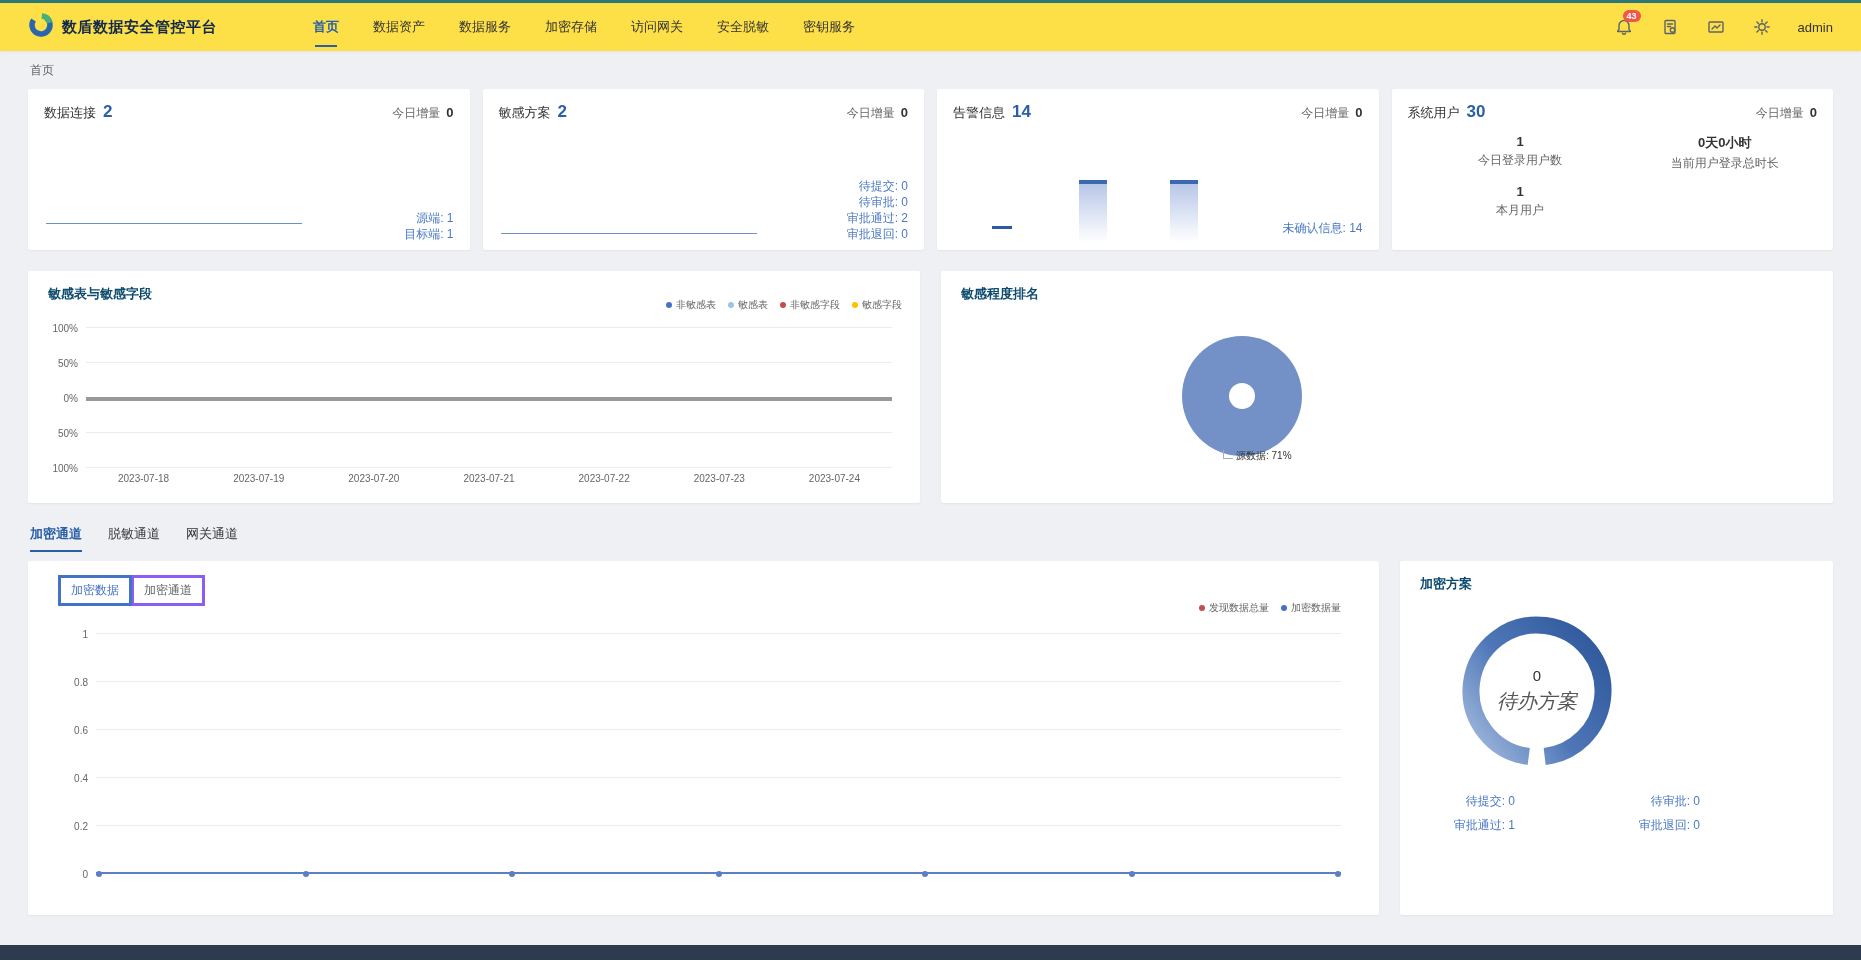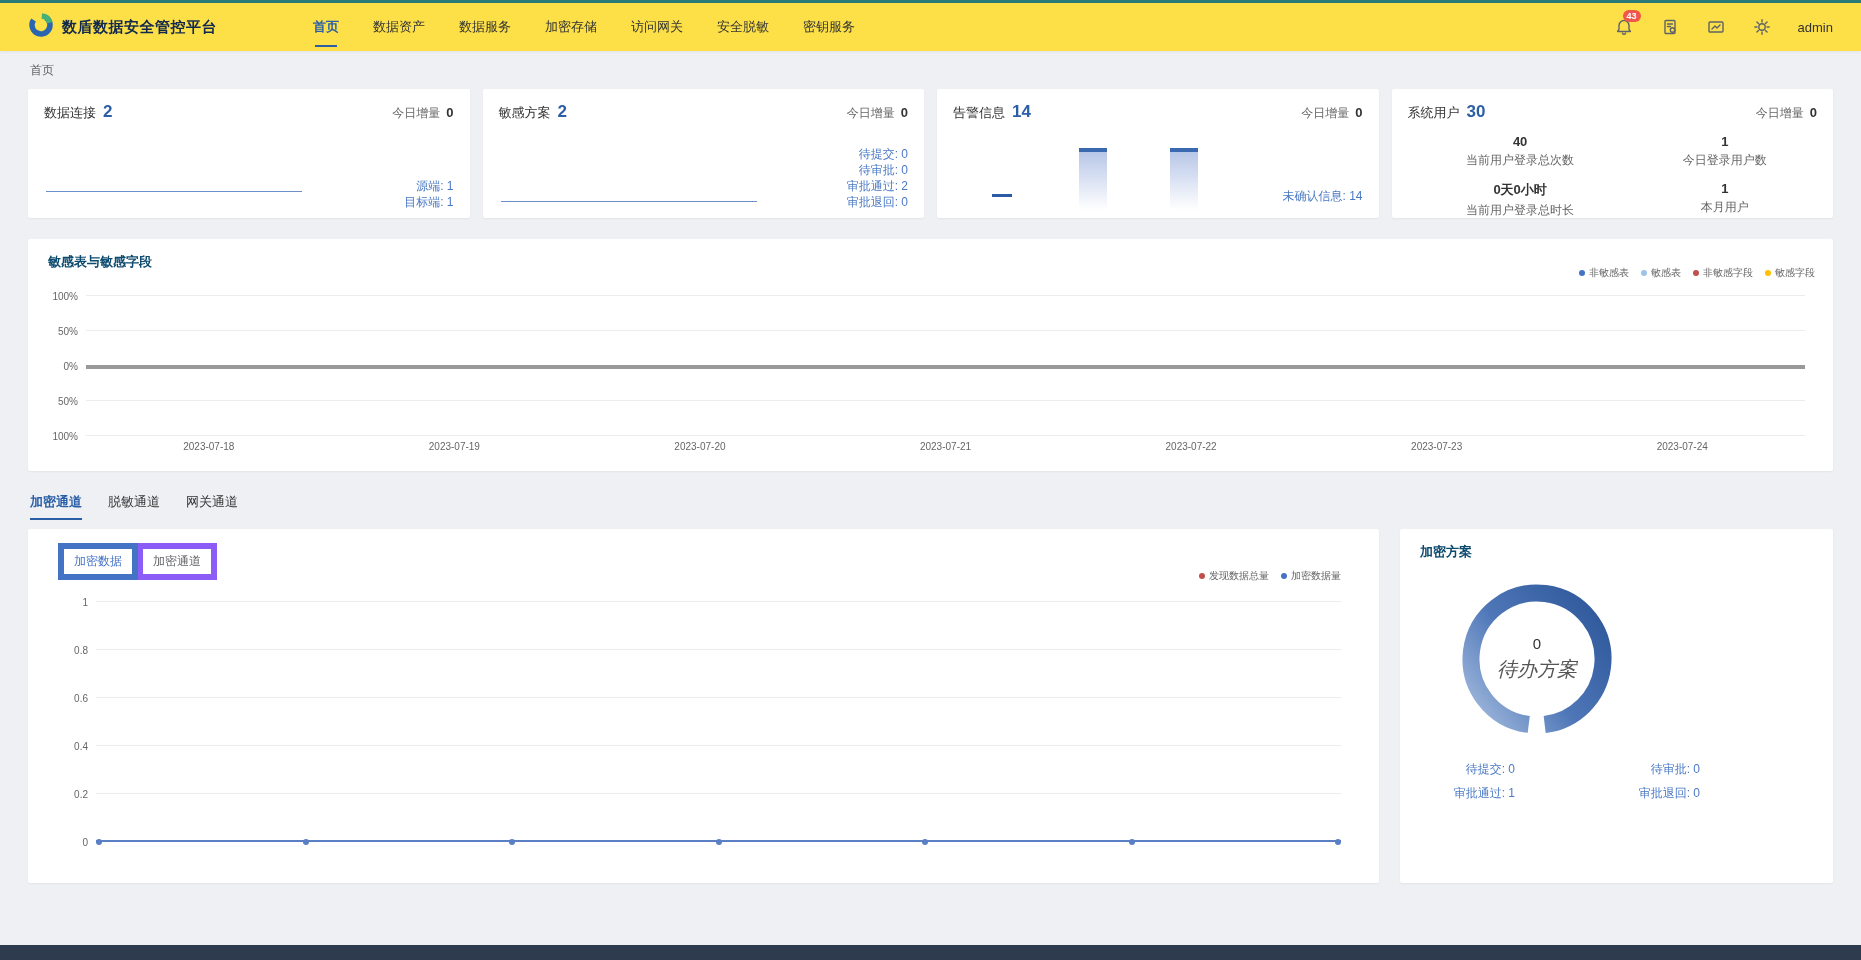--- a/index.html
+++ b/index.html
@@ -22,21 +22,21 @@
   .hicon { position:relative; width:20px; height:20px; display:flex; align-items:center; justify-content:center; cursor:pointer; }
   .hicon svg { stroke:#5f6368; fill:none; stroke-width:1.4; stroke-linecap:round; stroke-linejoin:round; }
   .badge { position:absolute; top:-7px; left:9px; background:#f0564a; color:#fff; font-size:9px; line-height:12px; padding:0 4px; border-radius:8px; font-weight:bold; }
   .username { font-size:13px; color:#333; cursor:pointer; }
 
   
   .content { padding:0 28px; }
   .breadcrumb { font-size:12px; color:#606266; padding:11px 2px 10px; }
 
   .cards-row { display:flex; gap:13px; }
-  .card { flex:1; background:#fff; height:129px; border-radius:2px; box-shadow:0 1px 2px rgba(0,0,0,.05); position:relative; padding:13px 16px; }
+  .card { flex:1; background:#fff; height:161px; border-radius:2px; box-shadow:0 1px 2px rgba(0,0,0,.05); position:relative; padding:13px 16px; }
   .card-head { display:flex; align-items:baseline; }
   .card-title { font-size:13px; color:#333; }
   .card-value { font-size:17px; font-weight:bold; color:#2a5fa8; margin-left:7px; }
   .delta { margin-left:auto; font-size:12px; color:#666; }
   .delta b { color:#333; margin-left:6px; font-size:13px; }
   .spark { position:absolute; left:18px; height:0; border-top:1px solid #6c8fc9; }
   .card-links { position:absolute; right:16px; text-align:right; font-size:12px; line-height:16px; color:#4a79c4; }
   .card-links div { cursor:pointer; }
   .gbar { position:absolute; width:28px; height:62px; bottom:8px; background:linear-gradient(#b3c3e6, rgba(255,255,255,0)); }
   .gbar::before { content:""; position:absolute; top:0; left:0; right:0; height:4px; background:#3b69b0; }
@@ -76,21 +76,21 @@
   
   .channel-tabs { display:flex; gap:26px; margin-top:22px; padding-left:2px; }
   .ctab { font-size:13px; color:#333; padding-bottom:7px; cursor:pointer; }
   .ctab.active { color:#2a5fa8; font-weight:bold; border-bottom:2px solid #2a5fa8; }
 
   .bottom-row { display:flex; gap:21px; margin-top:9px; }
   .big-chart { flex:1; height:354px; }
   .plan-panel { width:433px; height:354px; }
 
   .btn-group { position:absolute; left:30px; top:14px; display:flex; }
-  .tbtn { font-size:12px; padding:4px 10px; background:#fff; border:6px solid #8b5cf6; color:#606266; cursor:pointer; }
+  .tbtn { font-size:12px; padding:4px 10px; background:#fff; border:3px solid #8b5cf6; color:#606266; cursor:pointer; }
   .tbtn.active { border-color:#4472c4; color:#4472c4; position:relative; z-index:2; }
   .tbtn + .tbtn { margin-left:-1px; }
 
   .plot2 { position:absolute; left:68px; right:38px; top:72px; height:240px; }
   .blueline { position:absolute; left:0; right:0; bottom:-1px; border-top:2px solid #5b7fc4; }
   .markers { position:absolute; left:0; right:0; bottom:-4px; display:flex; justify-content:space-between; }
   .markers i { width:6px; height:6px; border-radius:50%; background:#5b7fc4; }
   .xabs { position:absolute; left:0; right:0; top:248px; height:14px; }
   .xabs span { position:absolute; transform:translateX(-50%); font-size:10px; color:#666; white-space:nowrap; }
 
@@ -207,24 +207,20 @@
     </div>
 
     <div class="card">
       <div class="card-head">
         <span class="card-title">系统用户</span>
         <span class="card-value">30</span>
         <span class="delta"><span>今日增量</span><b>0</b></span>
       </div>
       <div class="user-stats">
         <div>
-            <div class="stat-v">40</div>
-            <div class="stat-l">当前用户登录总次数</div>
-          </div>
-        <div>
             <div class="stat-v">1</div>
             <div class="stat-l">今日登录用户数</div>
           </div>
         <div>
             <div class="stat-v">0天0小时</div>
             <div class="stat-l">当前用户登录总时长</div>
           </div>
         <div>
             <div class="stat-v">1</div>
             <div class="stat-l">本月用户</div>
@@ -277,20 +273,28 @@
             <span>2023-07-19</span>
             <span>2023-07-20</span>
             <span>2023-07-21</span>
             <span>2023-07-22</span>
             <span>2023-07-23</span>
             <span>2023-07-24</span>
         </div>
       </div>
     </div>
 
+    <div class="panel chart-panel">
+      <div class="panel-title">敏感程度排名</div>
+      <div class="donut2"></div>
+      <div class="donut2-label">
+        <span class="leader-l"></span>
+        <span>源数据: 71%</span>
+      </div>
+    </div>
 
   </section>
 
   <div class="channel-tabs">
     <span class="ctab active">加密通道</span>
     <span class="ctab">脱敏通道</span>
     <span class="ctab">网关通道</span>
   </div>
 
   <section class="bottom-row">

